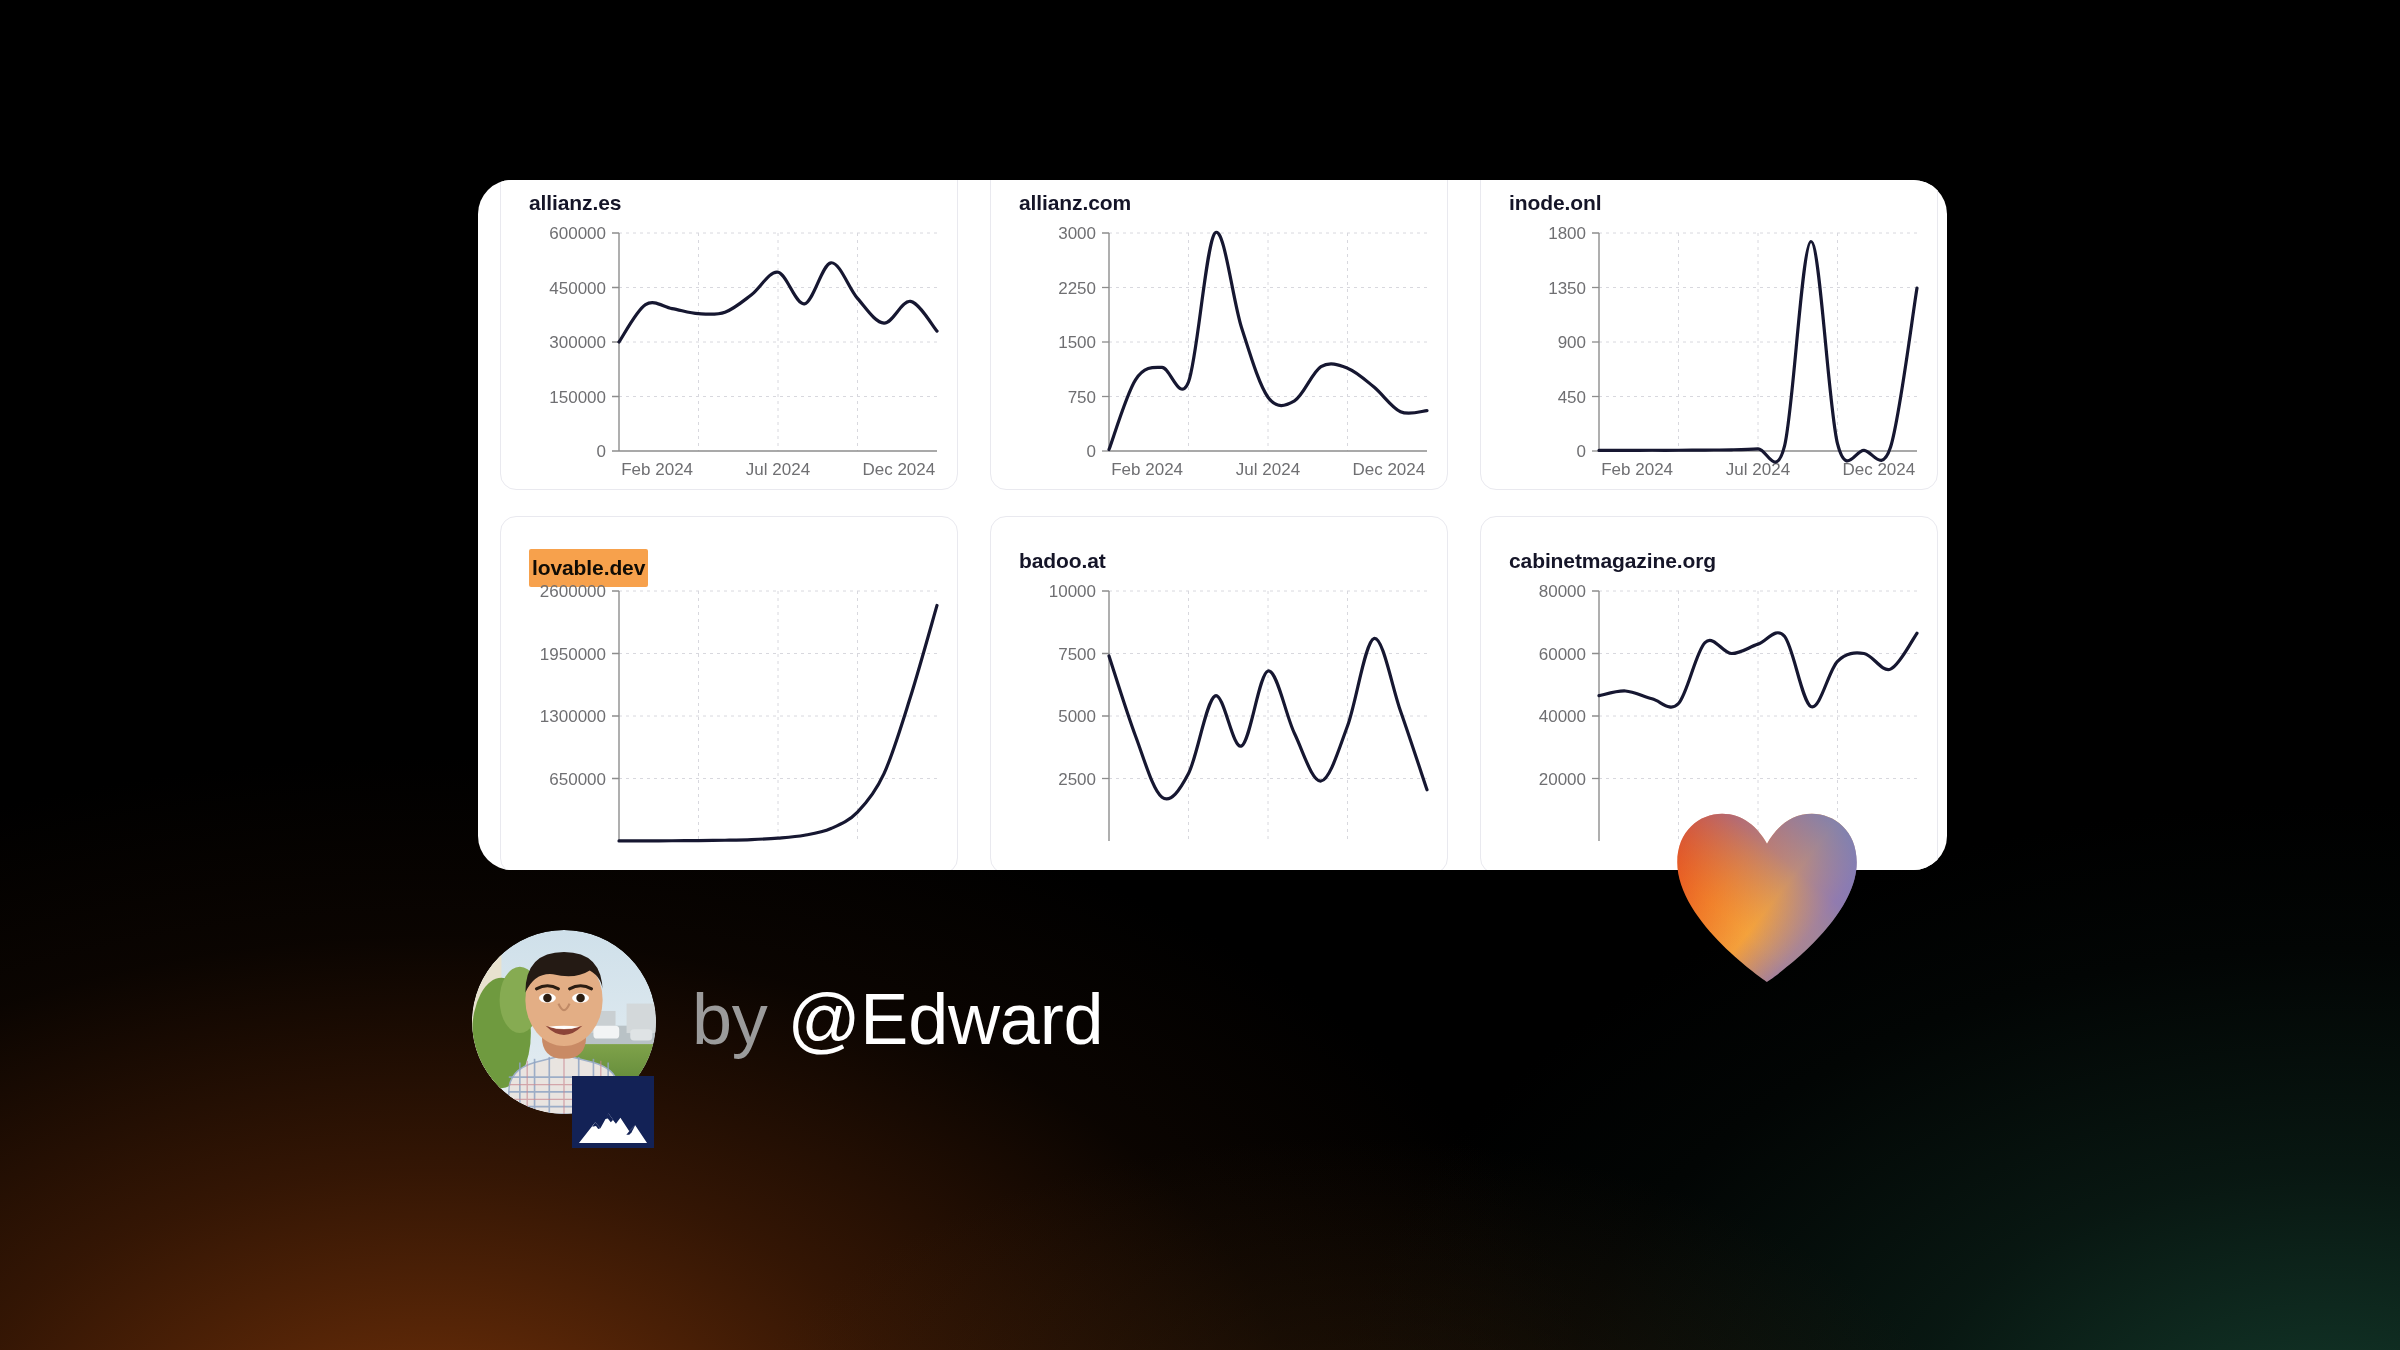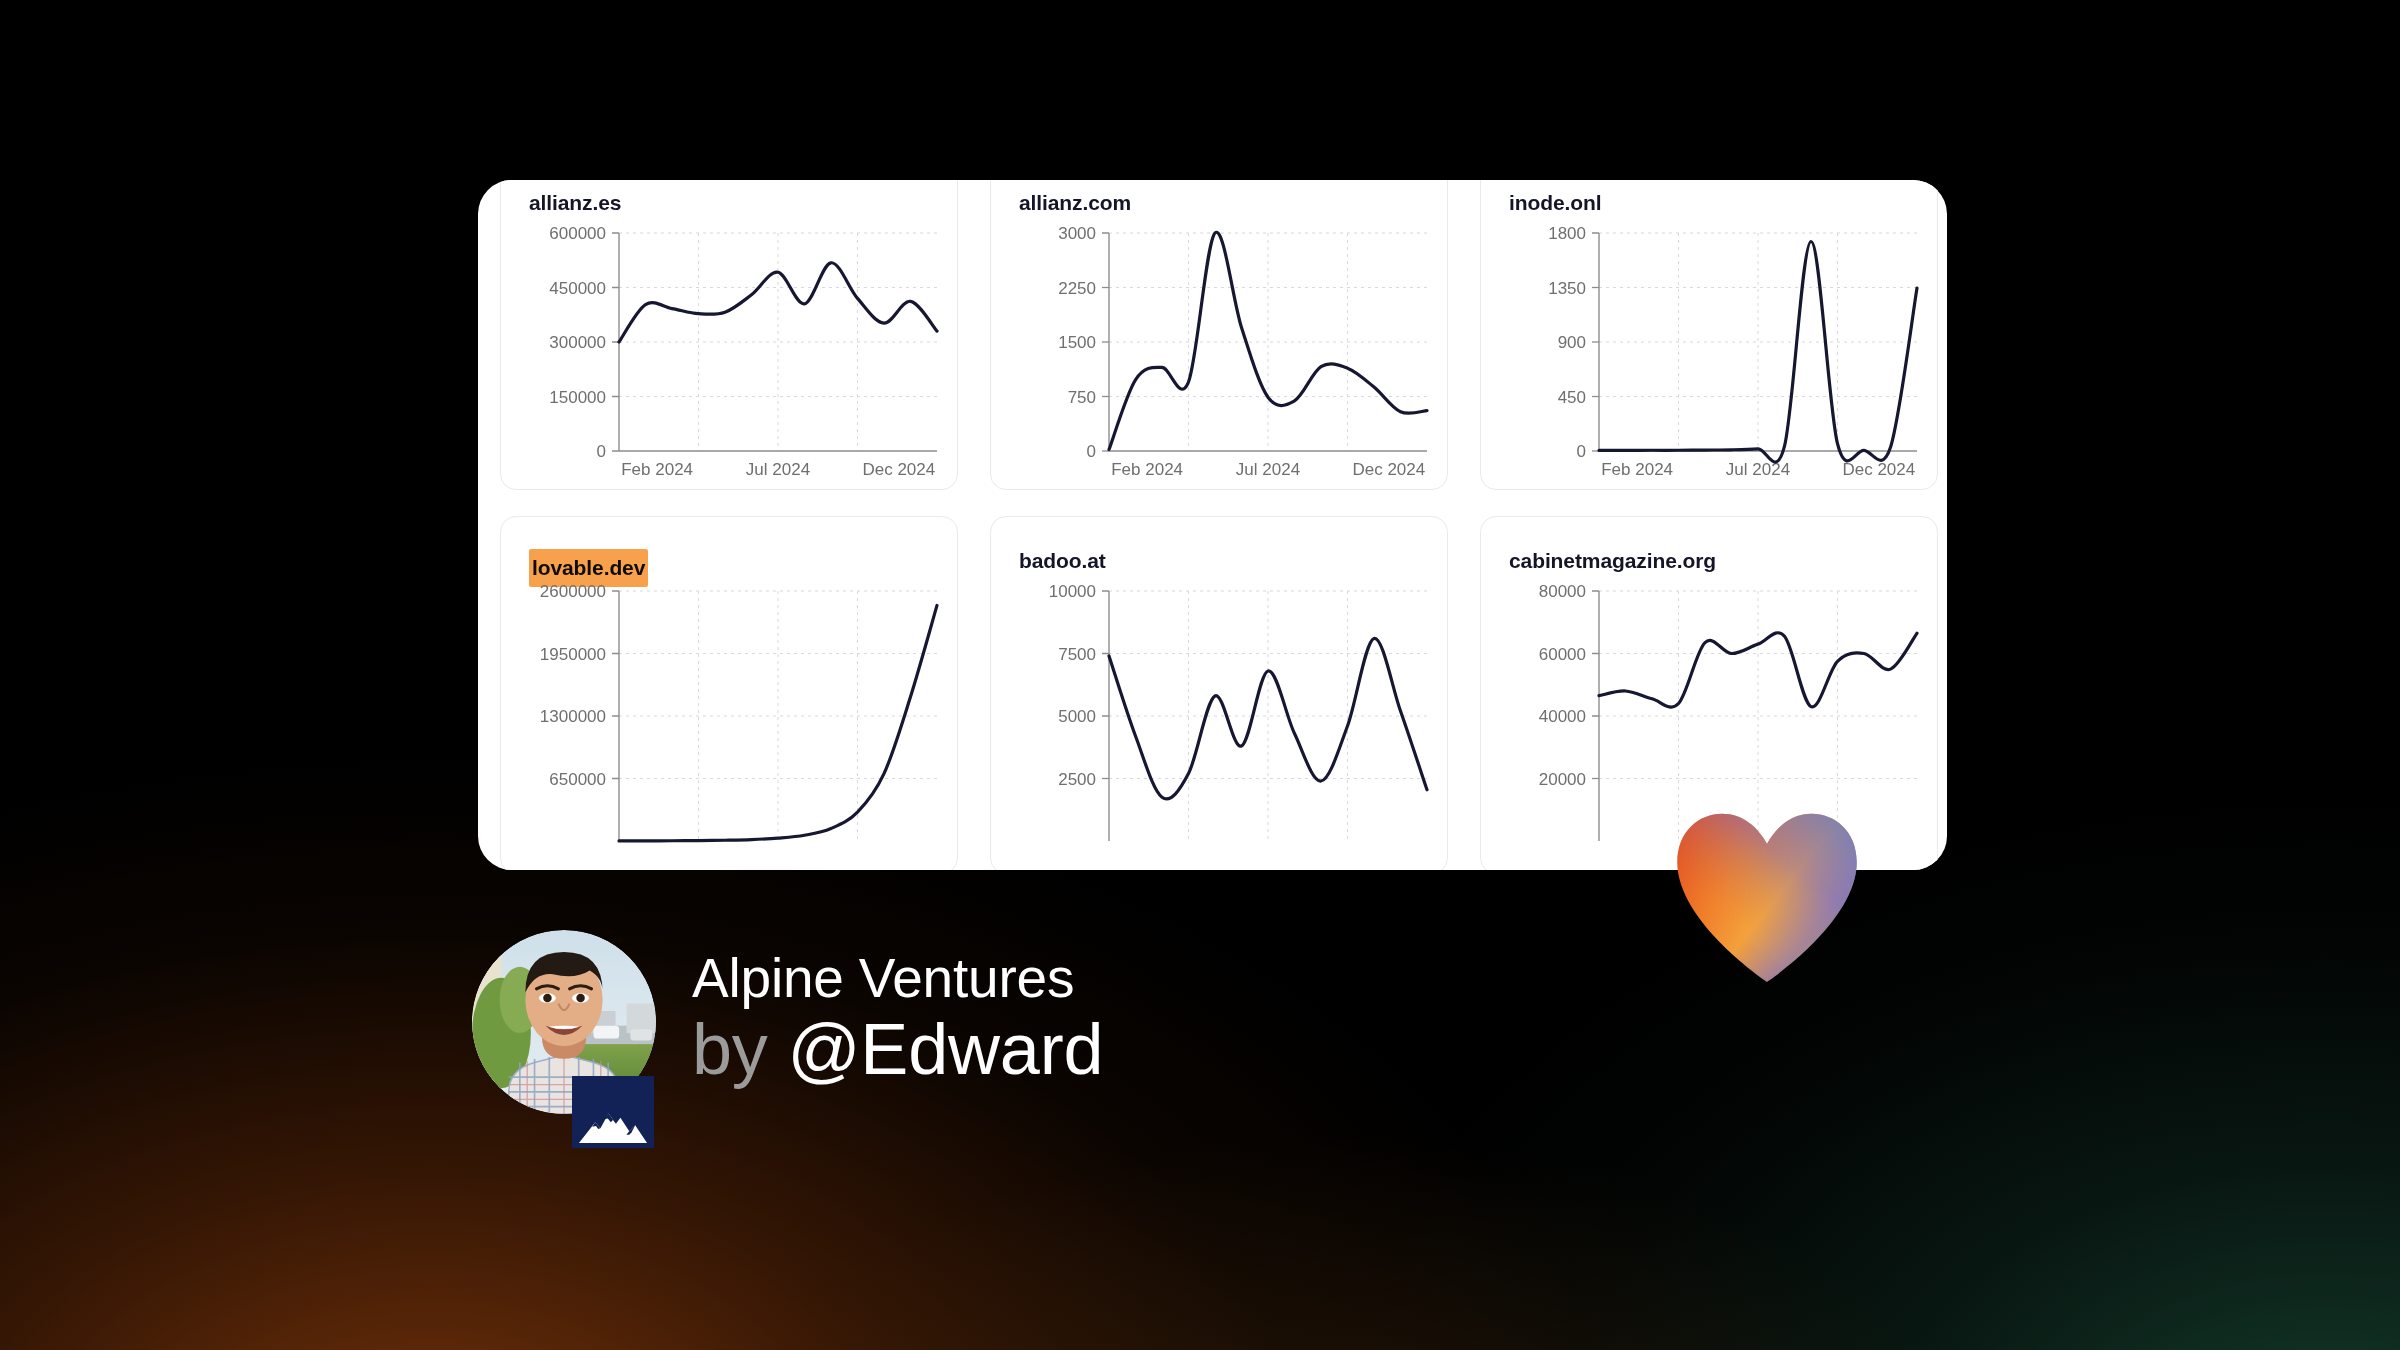--- a/index.html
+++ b/index.html
@@ -403,19 +403,18 @@
     <div id="badge-mountain">
       <svg viewBox="0 0 100 62" width="74" height="50">
         <path d="M4 58 L26 30 L33 38 L44 18 L54 32 L60 24 L72 42 L80 34 L96 58 Z" fill="#ffffff"></path>
         <path d="M44 18 L38 26 L43 25 L47 30 L51 26 L54 32 Z" fill="#132256"></path>
         <path d="M26 30 L22 36 L27 35 L30 39 L33 38 Z" fill="#132256"></path>
         <path d="M72 42 L68 47 L72 47 L75 44 L80 34 Z" fill="#132256"></path>
       </svg>
     </div>
   </div>
   <div id="byline-text">
-    <div id="title-line">Alpine Ventures</div>
     <div id="subtitle-line">
       <span id="subtitle-by">by</span>
       <span id="subtitle-handle">@Edward</span>
     </div>
   </div>
 </div>
 
 </body></html>

